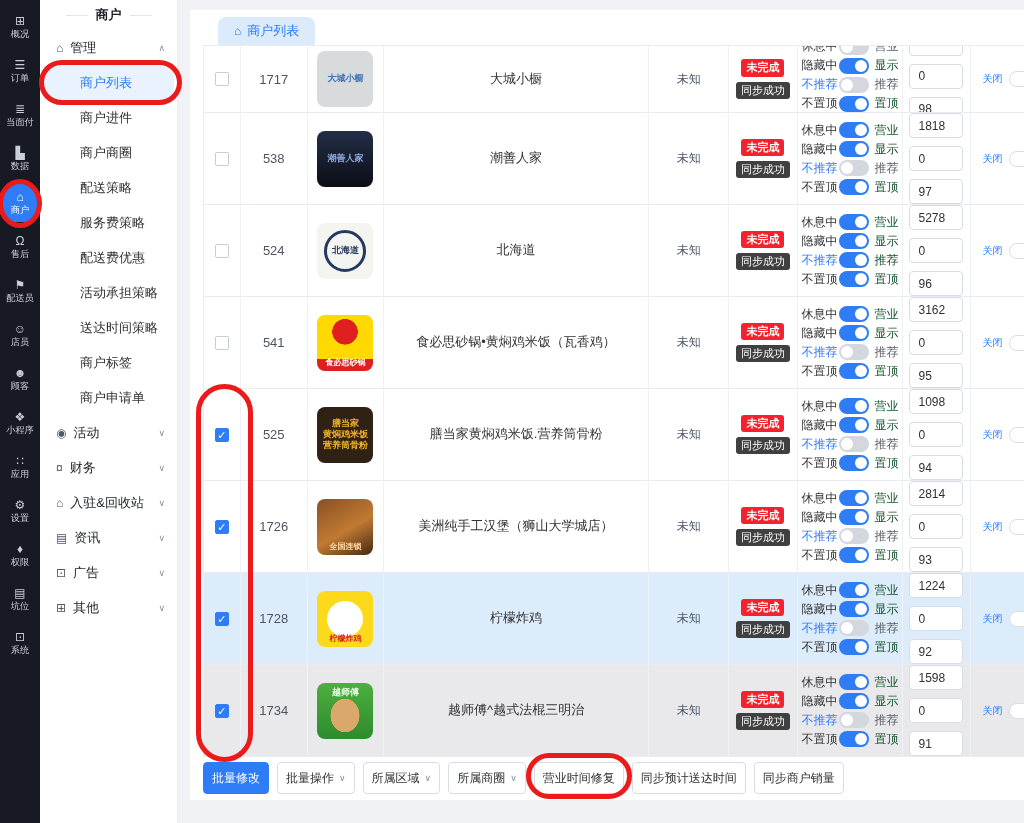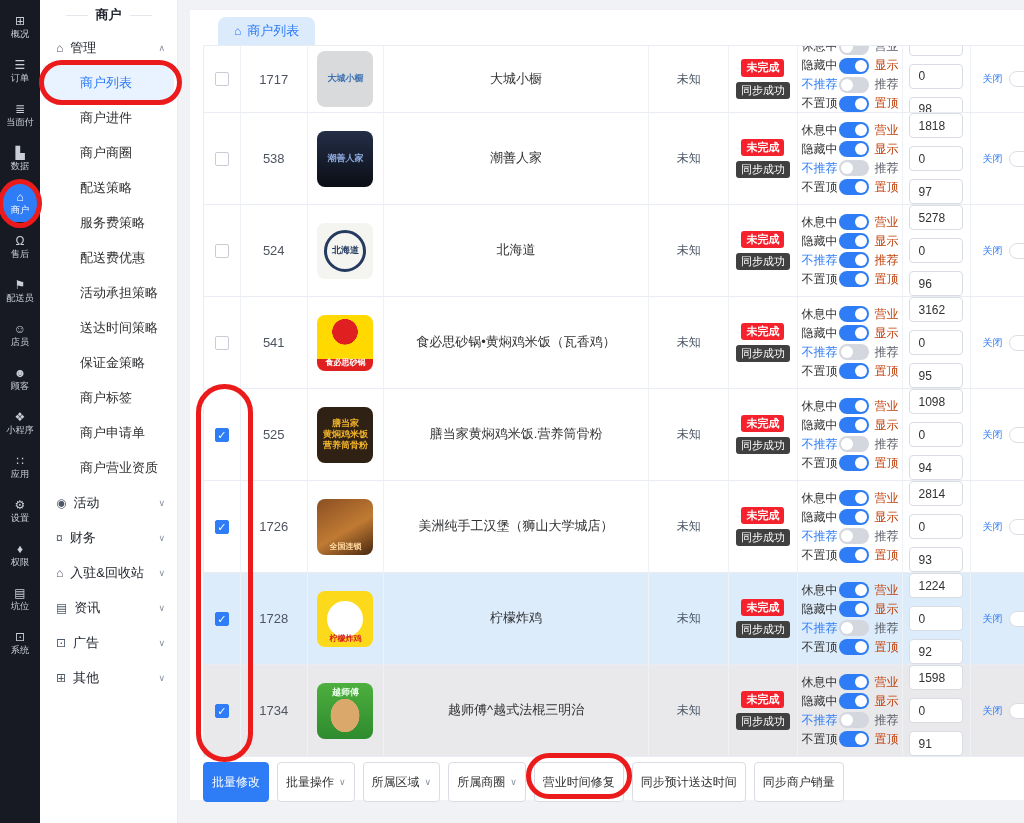--- a/index.html
+++ b/index.html
@@ -67,36 +67,36 @@
   .tline{display:flex;align-items:center;font-size:12px;height:16px;}
   .tl{width:38px;color:#303133;white-space:nowrap;flex:none;}
   .tl.blue{color:#2e7cf6;}
   .pill{width:30px;height:16px;border-radius:8px;position:relative;flex:none;margin-right:5px;cursor:pointer;}
   .pill.on{background:#2e7cf6;}
   .pill.off{background:#d4d7de;}
   .pill::after{content:"";position:absolute;top:2px;width:12px;height:12px;border-radius:50%;background:#fff;}
   .pill.on::after{right:2px;}
   .pill.off::after{left:2px;}
   .tr-lab{white-space:nowrap;}
-  .tr-lab.on{color:#c2410c;font-weight:500;}
+  .tr-lab.on{color:#14532d;font-weight:500;}
   .tr-lab.off{color:#5a5e66;}
 
   .in-stack{display:flex;flex-direction:column;gap:8px;}
   .numbox{width:54px;height:25px;border:1px solid #d9dce3;border-radius:4px;font-size:12px;
     padding:0 8px;color:#303133;background:#fff;font-family:inherit;outline:none;}
   .clip .tg-stack{margin-top:-8px;}
   .clip .in-stack{margin-top:-6px;}
 
   .close-link{color:#2e7cf6;font-size:10px;font-weight:500;cursor:pointer;white-space:nowrap;}
   .partial-pill{width:30px;height:16px;border-radius:8px;border:1px solid #dadde3;background:#fff;
     margin-left:6px;flex:none;cursor:pointer;}
 
   
   .footer{position:absolute;left:13px;top:752px;display:flex;gap:8px;align-items:center;}
-  .btn{height:40px;padding:0 8px;border:1px solid #d9dce3;border-radius:4px;background:#fff;
+  .btn{height:32px;padding:0 8px;border:1px solid #d9dce3;border-radius:4px;background:#fff;
     font-size:12px;color:#303133;display:flex;align-items:center;gap:5px;white-space:nowrap;cursor:pointer;font-family:inherit;}
   .btn.primary{background:#2e7cf6;border-color:#2e7cf6;color:#fff;}
   .btn .caret{font-size:9px;color:#86909c;}
 
   
   .ann{position:absolute;border:5px solid #ec1b1b;pointer-events:none;z-index:60;background:transparent;}
 </style>
 </head>
 <body>
 
@@ -171,24 +171,22 @@
       <span class="m-caret">∧</span>
     </div>
     <div class="m-item selected">商户列表</div>
     <div class="m-item">商户进件</div>
     <div class="m-item">商户商圈</div>
     <div class="m-item">配送策略</div>
     <div class="m-item">服务费策略</div>
     <div class="m-item">配送费优惠</div>
     <div class="m-item">活动承担策略</div>
     <div class="m-item">送达时间策略</div>
-    <div class="m-item">保证金策略</div>
     <div class="m-item">商户标签</div>
     <div class="m-item">商户申请单</div>
-    <div class="m-item">商户营业资质</div>
     <div class="m-group">
       <span class="mi">◉</span>
       <span>活动</span>
       <span class="m-caret">∨</span>
     </div>
     <div class="m-group">
       <span class="mi">¤</span>
       <span>财务</span>
       <span class="m-caret">∨</span>
     </div>

